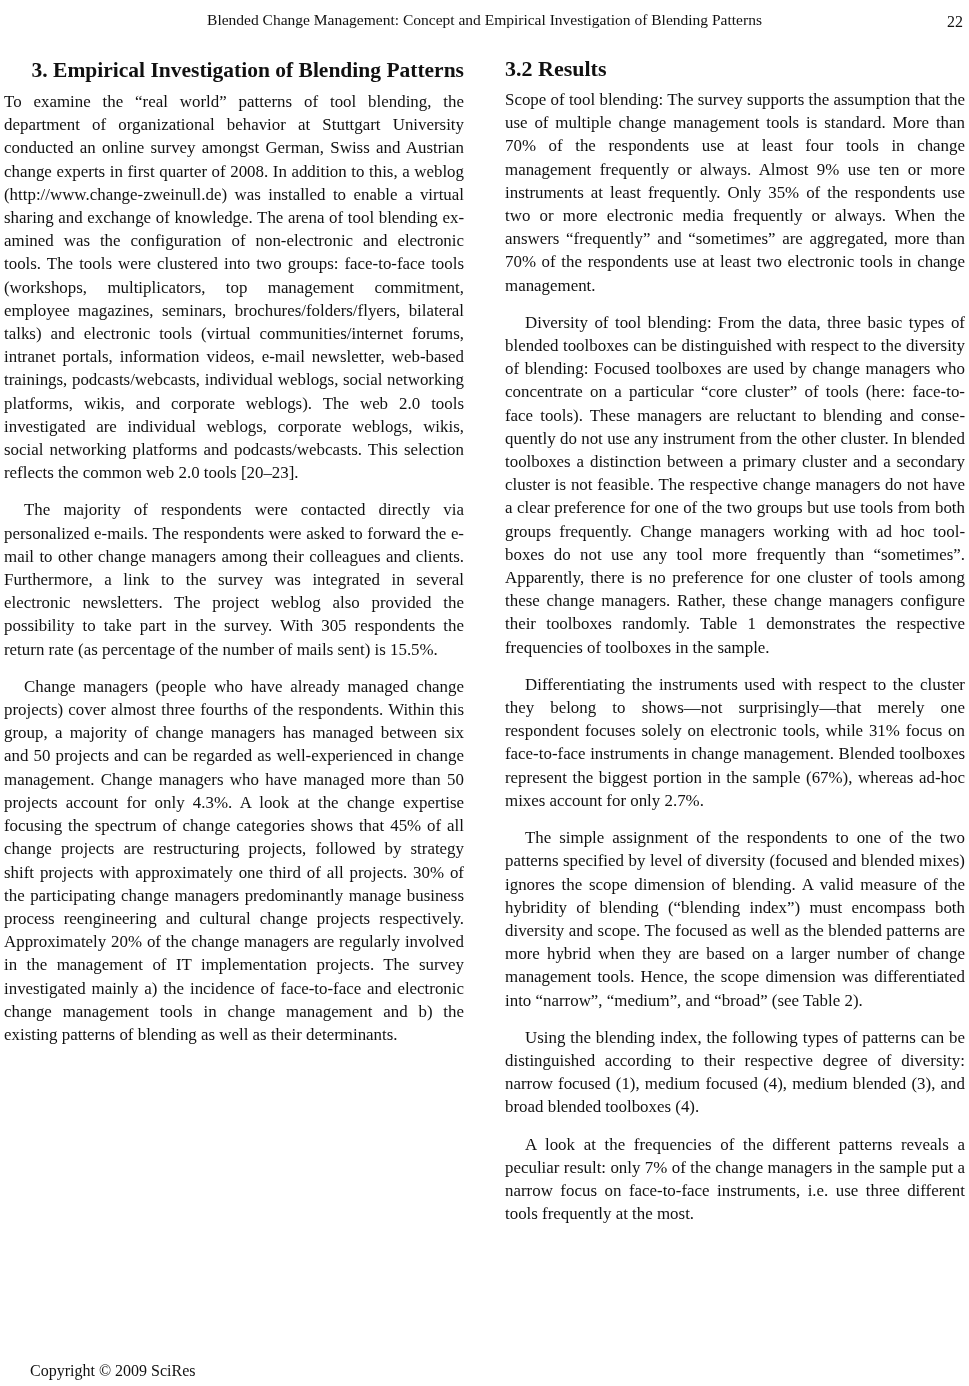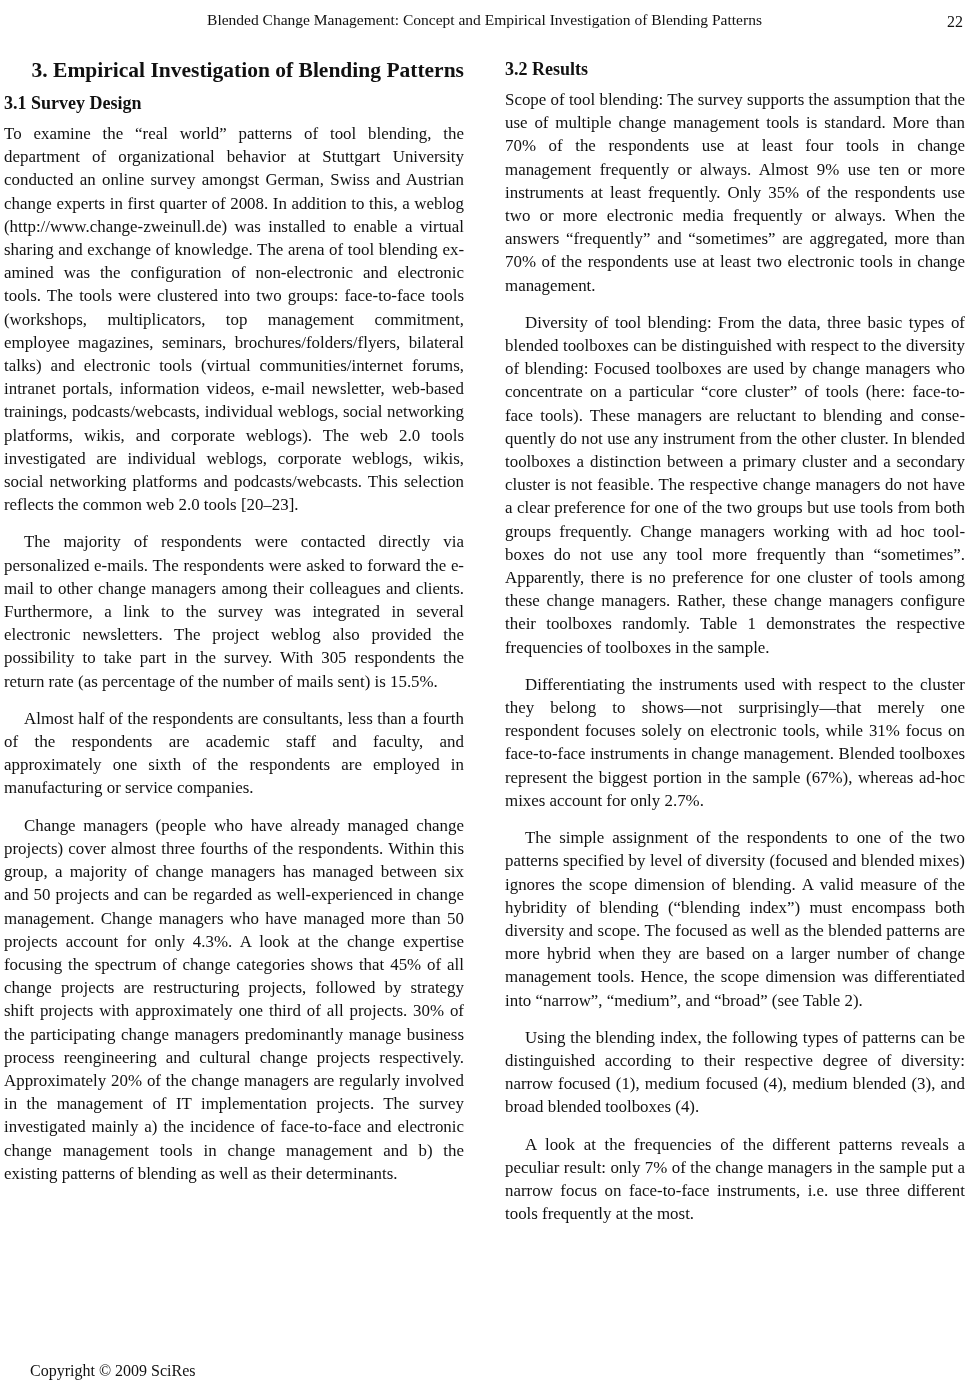--- a/index.html
+++ b/index.html
@@ -17,45 +17,43 @@
     position: absolute; top: 56px; width: 460px;
     font-size: 16.9px; line-height: 23.2px; text-align: justify; hyphens: manual;
   }
   .col-left { left: 4px; }
   .col-right { left: 505px; }
   h2.sec {
     margin: 0 0 6px 0; font-size: 21.5px; line-height: 28px; font-weight: bold;
     padding-left: 28px; text-indent: -28px; text-align: right;
   }
   h3.sub {
-    margin: 0 0 6px 0; font-size: 18px; line-height: 26px; font-weight: bold; text-align: left;
+    margin: 0 0 6px 0; font-size: 22px; line-height: 26px; font-weight: bold; text-align: left;
   }
   p { margin: 0; }
   p.first { text-indent: 0; }
   p.indent { text-indent: 20px; margin-top: 14px; }
   .footer {
     position: absolute; top: 1362px; left: 0; width: 969px; height: 22px; font-size: 16px; margin-left: 28px;
   }
   .footer .copy { position: absolute; left: 2px; top: 0; }
   .footer .journal { position: absolute; right: 6px; top: 0; font-weight: bold; font-size: 20px; }
 </style>
 </head>
 <body>
 
 <div class="running-header">
   <span class="title">Blended Change Management: Concept and Empirical Investigation of Blending Patterns</span>
   <span class="pageno">22</span>
 </div>
 
 <div class="col col-left">
   <h2 class="sec">3. Empirical Investigation of Blending Patterns</h2>
-  <h3 class="sub">3.1 Survey Design</h3>
   <p class="first">To examine the “real world” patterns of tool blending, the department of organizational behavior at Stuttgart University conducted an online survey amongst German, Swiss and Austrian change experts in first quarter of 2008. In addition to this, a weblog (http://www.change-zweinull.de) was installed to enable a virtual sharing and exchange of knowledge. The arena of tool blending ex­amined was the configuration of non-electronic and elec­tronic tools. The tools were clustered into two groups: face-to-face tools (workshops, multiplicators, top man­agement commitment, employee magazines, seminars, brochures/folders/flyers, bilateral talks) and electronic tools (virtual communities/internet forums, intranet por­tals, information videos, e-mail newsletter, web-based trainings, podcasts/webcasts, individual weblogs, social networking platforms, wikis, and corporate weblogs). The web 2.0 tools investigated are individual weblogs, corporate weblogs, wikis, social networking platforms and podcasts/webcasts. This selection reflects the com­mon web 2.0 tools [20–23].</p>
   <p class="indent">The majority of respondents were contacted directly via personalized e-mails. The respondents were asked to forward the e-mail to other change managers among their colleagues and clients. Furthermore, a link to the survey was integrated in several electronic newsletters. The pro­ject weblog also provided the possibility to take part in the survey. With 305 respondents the return rate (as per­centage of the number of mails sent) is 15.5%.</p>
-  <p class="indent">Almost half of the respondents are consultants, less than a fourth of the respondents are academic staff and faculty, and approximately one sixth of the respondents are employed in manufacturing or service companies.</p>
   <p class="indent">Change managers (people who have already managed change projects) cover almost three fourths of the re­spondents. Within this group, a majority of change man­agers has managed between six and 50 projects and can be regarded as well-experienced in change management. Change managers who have managed more than 50 pro­jects account for only 4.3%. A look at the change exper­tise focusing the spectrum of change categories shows that 45% of all change projects are restructuring projects, followed by strategy shift projects with approximately one third of all projects. 30% of the participating change managers predominantly manage business process reen­gineering and cultural change projects respectively. Ap­proximately 20% of the change managers are regularly involved in the management of IT implementation pro­jects. The survey investigated mainly a) the incidence of face-to-face and electronic change management tools in change management and b) the existing patterns of blending as well as their determinants.</p>
 </div>
 
 <div class="col col-right">
   <h3 class="sub">3.2 Results</h3>
   <p class="first">Scope of tool blending: The survey supports the assump­tion that the use of multiple change management tools is standard. More than 70% of the respondents use at least four tools in change management frequently or always. Almost 9% use ten or more instruments at least fre­quently. Only 35% of the respondents use two or more electronic media frequently or always. When the answers “frequently” and “sometimes” are aggregated, more than 70% of the respondents use at least two electronic tools in change management.</p>
   <p class="indent">Diversity of tool blending: From the data, three basic types of blended toolboxes can be distinguished with respect to the diversity of blending: Focused toolboxes are used by change managers who concentrate on a par­ticular “core cluster” of tools (here: face-to-face tools). These managers are reluctant to blending and conse­quently do not use any instrument from the other cluster. In blended toolboxes a distinction between a primary cluster and a secondary cluster is not feasible. The re­spective change managers do not have a clear preference for one of the two groups but use tools from both groups frequently. Change managers working with ad hoc tool­boxes do not use any tool more frequently than “some­times”. Apparently, there is no preference for one cluster of tools among these change managers. Rather, these change managers configure their toolboxes randomly. Table 1 demonstrates the respective frequencies of tool­boxes in the sample.</p>
   <p class="indent">Differentiating the instruments used with respect to the cluster they belong to shows—not surprisingly—that merely one respondent focuses solely on electronic tools, while 31% focus on face-to-face instruments in change management. Blended toolboxes represent the biggest portion in the sample (67%), whereas ad-hoc mixes ac­count for only 2.7%.</p>
   <p class="indent">The simple assignment of the respondents to one of the two patterns specified by level of diversity (focused and blended mixes) ignores the scope dimension of blending. A valid measure of the hybridity of blending (“blending index”) must encompass both diversity and scope. The focused as well as the blended patterns are more hybrid when they are based on a larger number of change management tools. Hence, the scope dimension was differentiated into “narrow”, “medium”, and “broad” (see Table 2).</p>
   <p class="indent">Using the blending index, the following types of pat­terns can be distinguished according to their respective degree of diversity: narrow focused (1), medium focused (4), medium blended (3), and broad blended toolboxes (4).</p>

